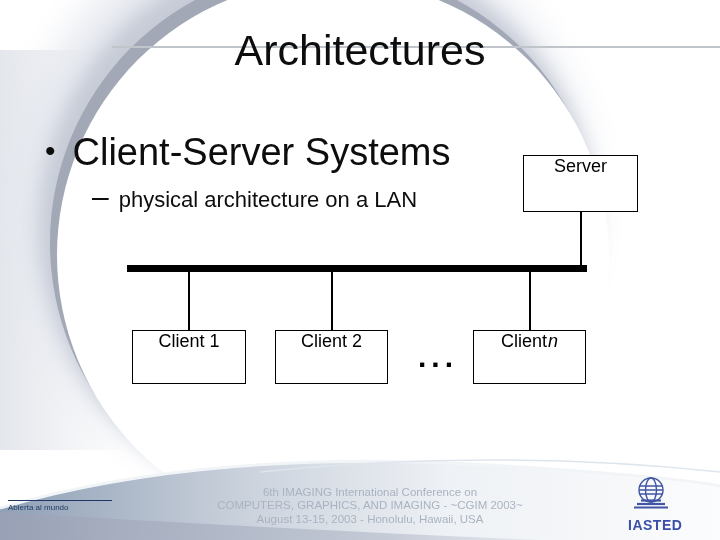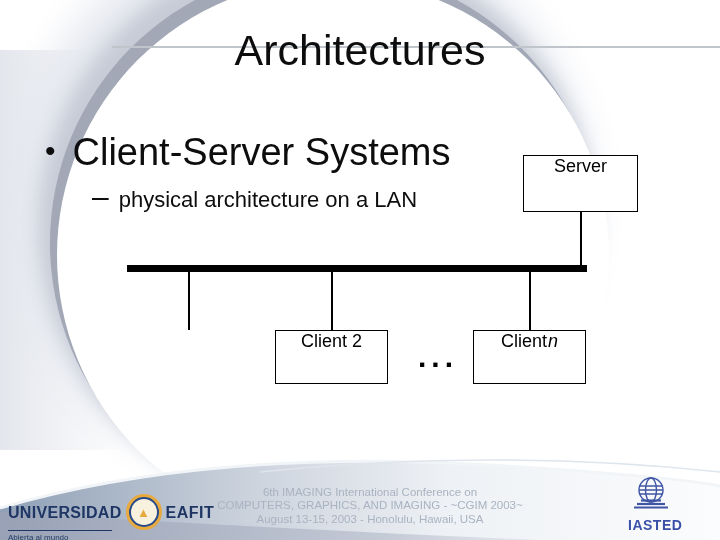--- a/index.html
+++ b/index.html
@@ -86,20 +86,23 @@
 
   <div class="node server-box">
     <span>Server</span>
   </div>
   <div class="conn conn-server"></div>
   <div class="bus"></div>
   <div class="conn conn-c1"></div>
   <div class="conn conn-c2"></div>
   <div class="conn conn-cn"></div>
 
+  <div class="node client-box client-1">
+    <span>Client 1</span>
+  </div>
   <div class="node client-box client-2">
     <span>Client 2</span>
   </div>
   <div class="ellipsis">...</div>
   <div class="node client-box client-n">
     <span>Client </span>
       <em>n</em>
   </div>
 
   <svg class="footer-svg" viewBox="0 0 720 90" preserveAspectRatio="none">
@@ -116,27 +119,20 @@
         <stop offset="1" stop-color="#e6e9ef"></stop>
       </linearGradient>
     </defs>
     <path d="M0,58 C150,14 320,6 470,14 C600,21 690,30 720,36 L720,90 L0,90 Z" fill="url(#gBand)"></path>
     <path d="M0,58 C150,14 320,6 470,14 C600,21 690,30 720,36" fill="none" stroke="#f2f5f8" stroke-width="3"></path>
     <path d="M260,22 C420,5 580,7 720,22" fill="none" stroke="#dfe5ec" stroke-width="1.5"></path>
     <path d="M0,62 C160,72 330,81 540,90 L0,90 Z" fill="url(#gWedge)"></path>
   </svg>
 
   <div class="univ-logo">
-    <div class="univ-row">
-      <span class="univ-name">UNIVERSIDAD</span>
-      <span class="emblem">
-        <span class="emblem-tri">▲</span>
-      </span>
-      <span class="univ-acronym">EAFIT</span>
-    </div>
     <div class="univ-line"></div>
     <div class="univ-tagline">Abierta al mundo</div>
   </div>
 
   <div class="conf-text">
     <div>6th IMAGING International Conference on</div>
     <div>COMPUTERS, GRAPHICS, AND IMAGING - ~CGIM 2003~</div>
     <div>August 13-15, 2003 - Honolulu, Hawaii, USA</div>
   </div>
 

